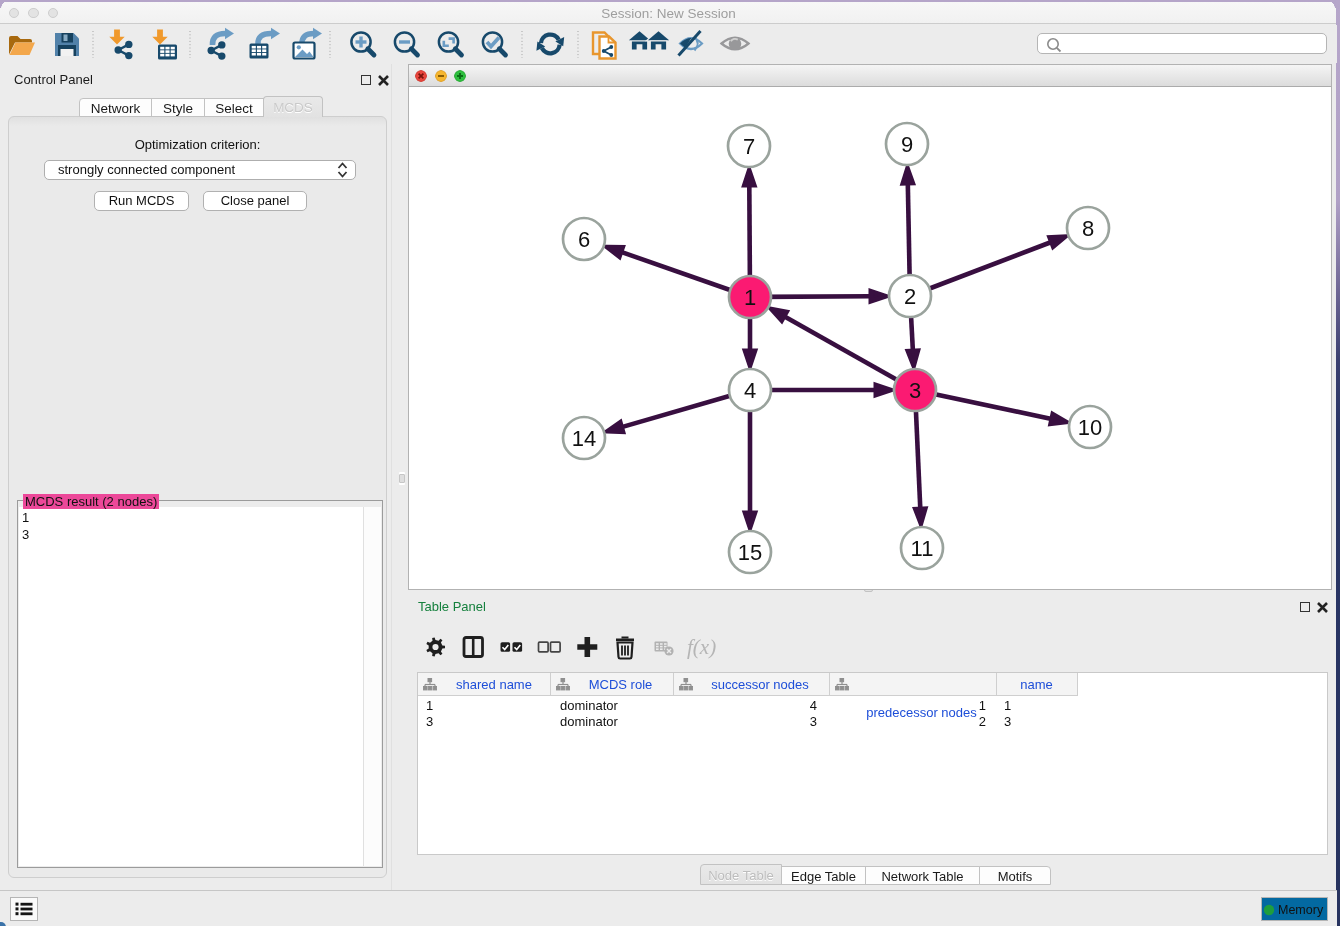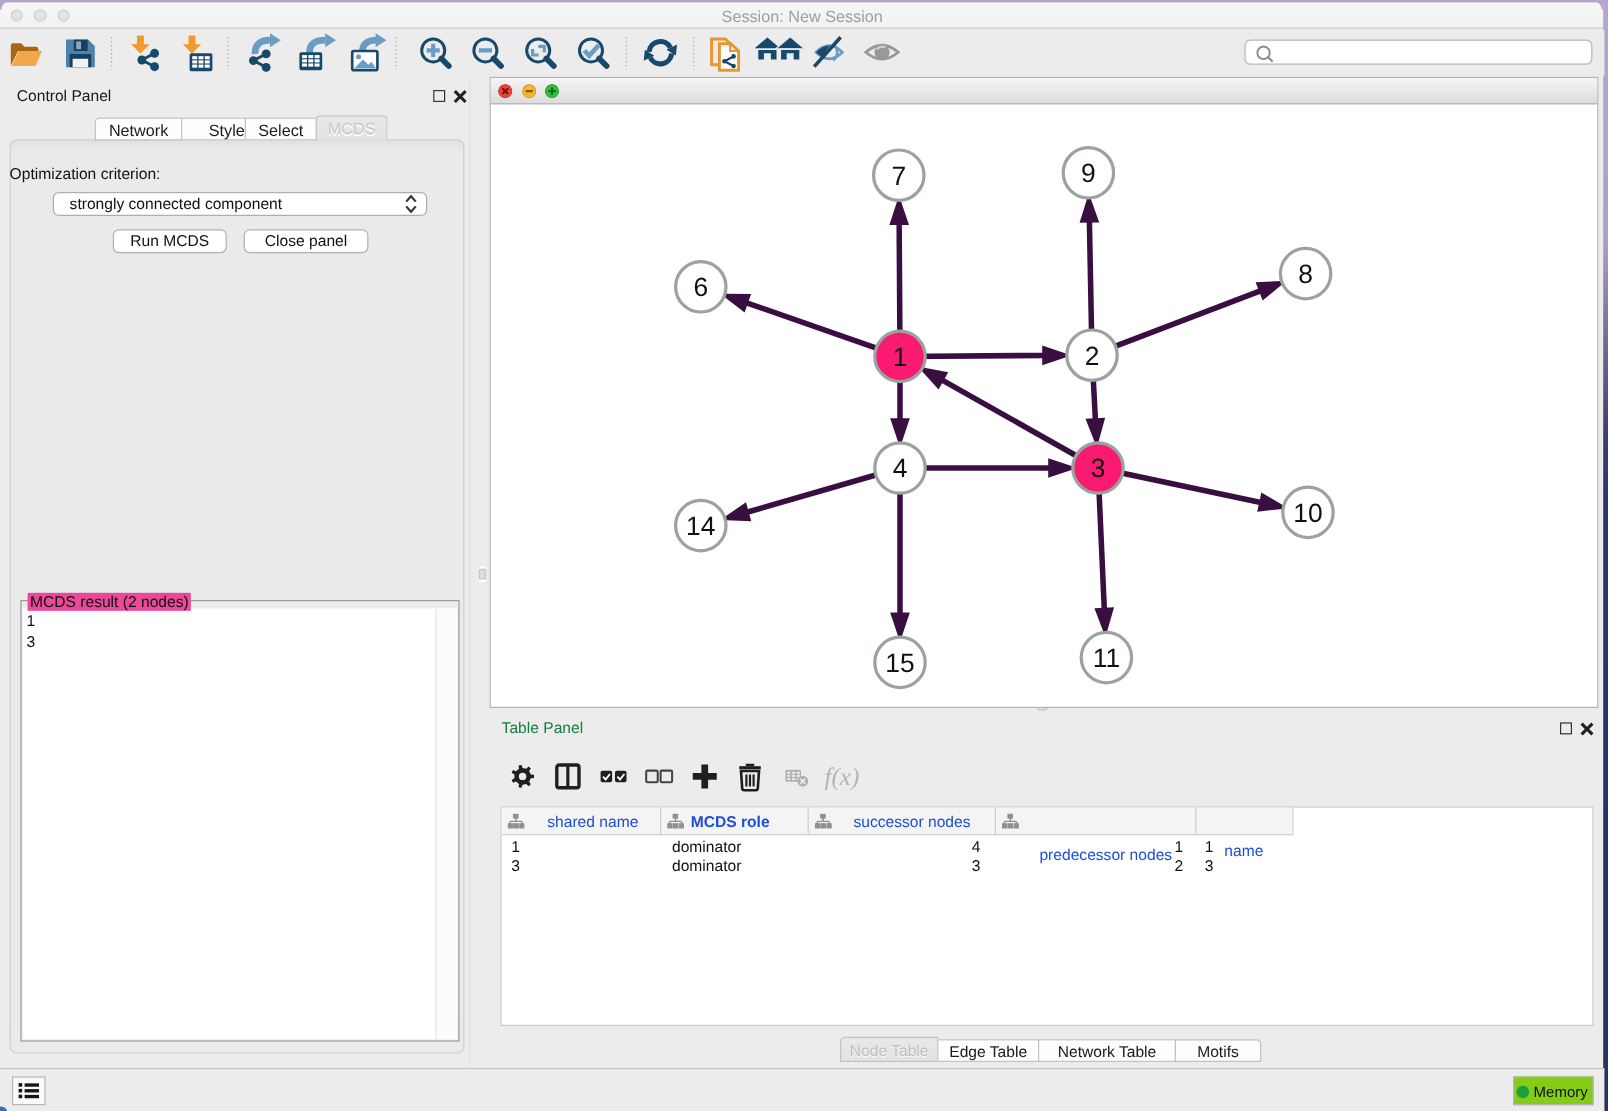--- a/index.html
+++ b/index.html
@@ -15,42 +15,42 @@
 #title { left:0; top:5.5px; width:1337px; text-align:center; font-size:13.5px; color:#9e9e9e; }
 .tl { top:7.5px; width:10.5px; height:10.5px; border-radius:50%; background:#e3e3e3; border:1px solid #cecece; }
 
 #toolbar { left:0; top:25px; width:1337px; height:38px; background:#ececec; }
 #searchbox { left:1037px; top:33px; width:290px; height:21px; background:#fff; border:1px solid #b5b5b5; border-radius:5px; }
 
 #cpHead { left:14px; top:72px; font-size:13px; color:#1a1a1a; }
 .winbtnSq { width:10px; height:10px; border:1.5px solid #333; background:transparent; }
 #cpPanel { left:8px; top:116px; width:379px; height:762px; border:1px solid #cecece; border-radius:6px; background:linear-gradient(#e0e0e0, #eaeaea 9px); }
 .tab { position:absolute; top:98px; height:19px; font-size:13.5px; text-align:center; line-height:19px; background:#fdfdfd; border:1px solid #c2c2c2; color:#1a1a1a; }
-#optLabel { left:8px; top:137px; width:379px; font-size:13px; }
+#optLabel { left:8px; top:137px; width:379px; text-align:center; font-size:13px; }
 #combo { left:44px; top:160px; width:312px; height:20px; background:#fff; border:1px solid #aeaeae; border-radius:5px; font-size:13px; line-height:18px; padding-left:13px; }
 .btn { height:20px; background:#fff; border:1px solid #b1b1b1; border-radius:5px; font-size:13px; text-align:center; line-height:18px; }
 #fieldset { left:17px; top:500px; width:366px; height:368px; border:1px solid #9b9b9b; background:#ececec; }
 #fsLegend { left:23px; top:494px; background:#ec4899; padding:0 2px; font-size:13px; }
 #fsInner { left:19px; top:507px; width:362px; height:359px; background:#fff; }
 
 #netframe { left:408px; top:64px; width:924px; height:526px; border:1px solid #b2b2b2; background:#fff; }
 #nettitle { left:0; top:0; width:922px; height:22px; background:linear-gradient(#f5f5f5,#dcdcdc); border-bottom:1px solid #ababab; }
 #nettext { left:0; top:4.5px; width:922px; text-align:center; font-size:12.5px; color:#161616; font-weight:700; }
 .light { top:5px; width:12px; height:12px; border-radius:50%; }
 
 #tpHead { left:418px; top:599px; font-size:13px; color:#15803d; }
 #tblArea { left:417px; top:672px; width:911px; height:183px; background:#fff; border:1px solid #c9c9c9; }
 #tblHeadRow { left:0; top:0; width:659px; height:23px; background:#f4f4f4; border-bottom:1px solid #cfcfcf; }
 .hsep { position:absolute; top:0; width:1px; height:23px; background:#cfcfcf; }
 .hcell { position:absolute; top:4px; font-size:13px; color:#1d4ed8; text-align:center; }
 .trow { position:absolute; font-size:13px; color:#111; }
 .btab { position:absolute; top:866px; height:19px; font-size:13px; text-align:center; line-height:19px; background:#fdfdfd; border:1px solid #c2c2c2; color:#1a1a1a; }
 
 #statusbar { left:0; top:890px; width:1337px; height:36px; background:#ececec; border-top:1px solid #c6c6c6; }
-#memBtn { left:1261px; top:897px; width:67px; height:24px; background:#84cc16; border:1px solid #b5b5b5; font-size:13px; }
+#memBtn { left:1261px; top:897px; width:67px; height:24px; background:#0369a1; border:1px solid #b5b5b5; font-size:13px; }
 #listBtn { left:10px; top:897px; width:28px; height:24px; background:#fafafa; border:1px solid #b5b5b5; }
 </style>
 </head>
 <body>
 
 <div id="titlebar" class="abs"></div>
 <div id="title" class="abs">Session: New Session</div>
 <div class="abs tl" style="left:8.5px;"></div>
 <div class="abs tl" style="left:28px;"></div>
 <div class="abs tl" style="left:47.5px;"></div>
@@ -172,21 +172,21 @@
 </svg>
 </div>
 
 <div id="cpHead" class="abs">Control Panel</div>
 <div class="abs winbtnSq" style="left:361px; top:75px;"></div>
 <svg class="abs" style="left:377px; top:74px;" width="13" height="13">
     <path d="M2 2 L11 11 M11 2 L2 11" stroke="#222" stroke-width="2.6"></path>
   </svg>
 <div id="cpPanel" class="abs"></div>
 <div class="tab" style="left:79px; width:73px; border-radius:4px 0 0 0;">Network</div>
-<div class="tab" style="left:151px; width:54px;text-align:right;">Style</div>
+<div class="tab" style="left:151px; width:54px;">Style</div>
 <div class="tab" style="left:204px; width:60px;">Select</div>
 <div class="tab" style="left:263px; width:60px; top:96px; height:21px; line-height:22px; background:linear-gradient(#e9e9e9,#e2e2e2); border-radius:4px 4px 0 0; border-bottom:none; color:#c9c9c9; text-shadow:0 1px 0 #fff;">MCDS</div>
 <div id="optLabel" class="abs">Optimization criterion:</div>
 <div id="combo" class="abs">strongly connected component
 <svg width="12" height="16" style="position:absolute; right:6px; top:1px;">
 <path d="M1.5 6 L5.5 1.5 L9.5 6" fill="none" stroke="#333" stroke-width="1.8"></path>
 <path d="M1.5 10 L5.5 14.5 L9.5 10" fill="none" stroke="#333" stroke-width="1.8"></path>
 </svg>
 </div>
 <div class="abs btn" style="left:94px; top:191px; width:95px;">Run MCDS</div>
@@ -354,21 +354,21 @@
         <rect x="5" y="0.5" width="3.6" height="3.2"></rect>
         <line x1="7" y1="3.5" x2="7" y2="6.5" stroke-width="1.2"></line>
         <line x1="2" y1="6.5" x2="12" y2="6.5" stroke-width="1.2"></line>
         <line x1="2" y1="6.5" x2="2" y2="8.5" stroke-width="1.2"></line>
         <line x1="12" y1="6.5" x2="12" y2="8.5" stroke-width="1.2"></line>
         <rect x="0.4" y="8.5" width="3.6" height="3.4"></rect>
         <rect x="5.2" y="8.5" width="3.6" height="3.4"></rect>
         <rect x="10.2" y="8.5" width="3.6" height="3.4"></rect>
       </g>
     </svg>
-<div class="hcell" style="left:138px;width:105px;font-weight:bold;">MCDS role</div>
+<div class="hcell" style="left:150px;width:105px;">MCDS role</div>
 <svg class="abs" style="left:261px;top:5px;" width="14" height="13">
       <g fill="#8f8f8f" stroke="#8f8f8f">
         <rect x="5" y="0.5" width="3.6" height="3.2"></rect>
         <line x1="7" y1="3.5" x2="7" y2="6.5" stroke-width="1.2"></line>
         <line x1="2" y1="6.5" x2="12" y2="6.5" stroke-width="1.2"></line>
         <line x1="2" y1="6.5" x2="2" y2="8.5" stroke-width="1.2"></line>
         <line x1="12" y1="6.5" x2="12" y2="8.5" stroke-width="1.2"></line>
         <rect x="0.4" y="8.5" width="3.6" height="3.4"></rect>
         <rect x="5.2" y="8.5" width="3.6" height="3.4"></rect>
         <rect x="10.2" y="8.5" width="3.6" height="3.4"></rect>
@@ -381,21 +381,21 @@
         <line x1="7" y1="3.5" x2="7" y2="6.5" stroke-width="1.2"></line>
         <line x1="2" y1="6.5" x2="12" y2="6.5" stroke-width="1.2"></line>
         <line x1="2" y1="6.5" x2="2" y2="8.5" stroke-width="1.2"></line>
         <line x1="12" y1="6.5" x2="12" y2="8.5" stroke-width="1.2"></line>
         <rect x="0.4" y="8.5" width="3.6" height="3.4"></rect>
         <rect x="5.2" y="8.5" width="3.6" height="3.4"></rect>
         <rect x="10.2" y="8.5" width="3.6" height="3.4"></rect>
       </g>
     </svg>
 <div class="hcell" style="left:429px;width:149px;margin-top:28px;">predecessor nodes</div>
-<div class="hcell" style="left:578px;width:81px;margin-top:24px;">name</div>
+<div class="hcell" style="left:578px;width:81px;">name</div>
 <div class="trow" style="left:8px;top:24.5px;">1</div>
 <div class="trow" style="left:142px;top:24.5px;">dominator</div>
 <div class="trow" style="left:255px;top:24.5px;width:144px;text-align:right;">4</div>
 <div class="trow" style="left:411px;top:24.5px;width:157px;text-align:right;">1</div>
 <div class="trow" style="left:586px;top:24.5px;">1</div>
 <div class="trow" style="left:8px;top:40.7px;">3</div>
 <div class="trow" style="left:142px;top:40.7px;">dominator</div>
 <div class="trow" style="left:255px;top:40.7px;width:144px;text-align:right;">3</div>
 <div class="trow" style="left:411px;top:40.7px;width:157px;text-align:right;">2</div>
 <div class="trow" style="left:586px;top:40.7px;">3</div>

